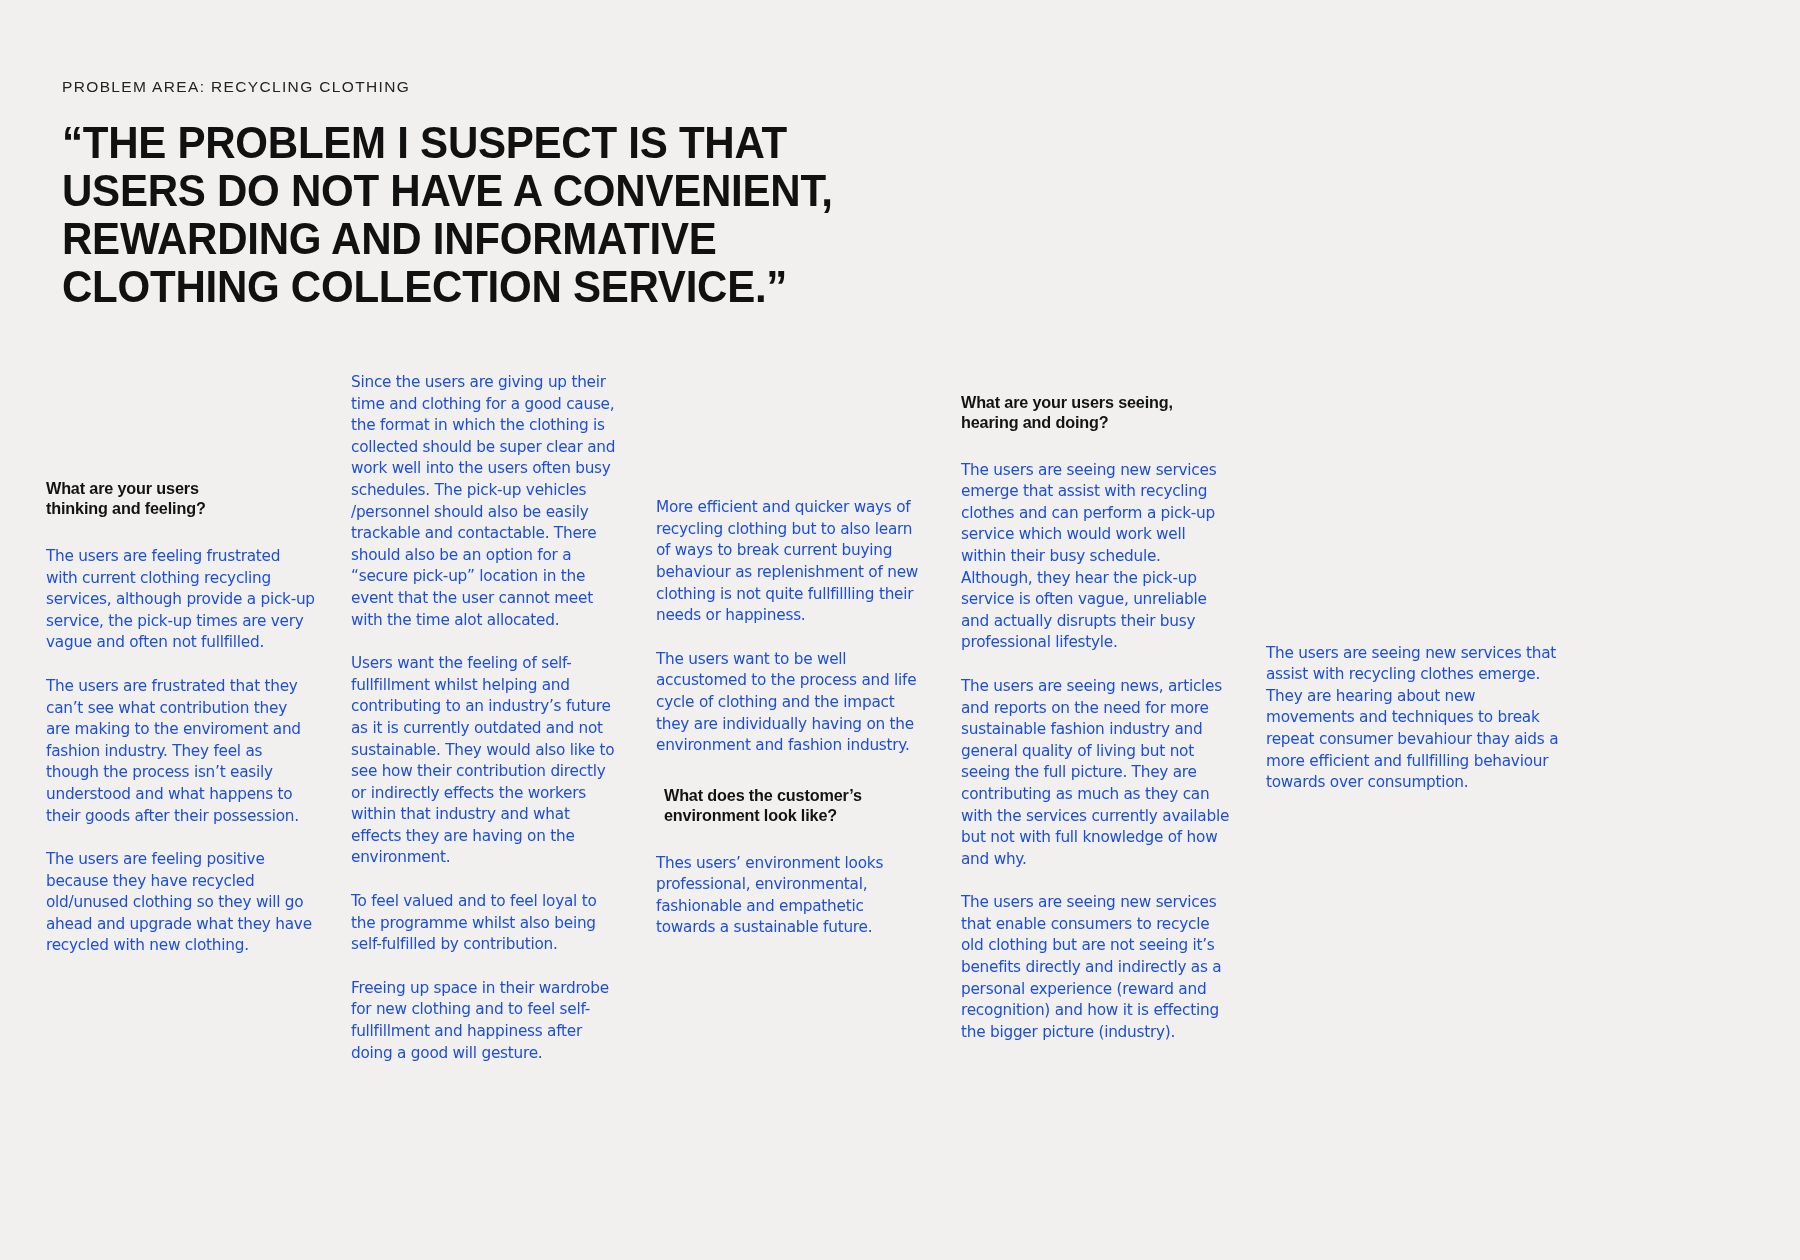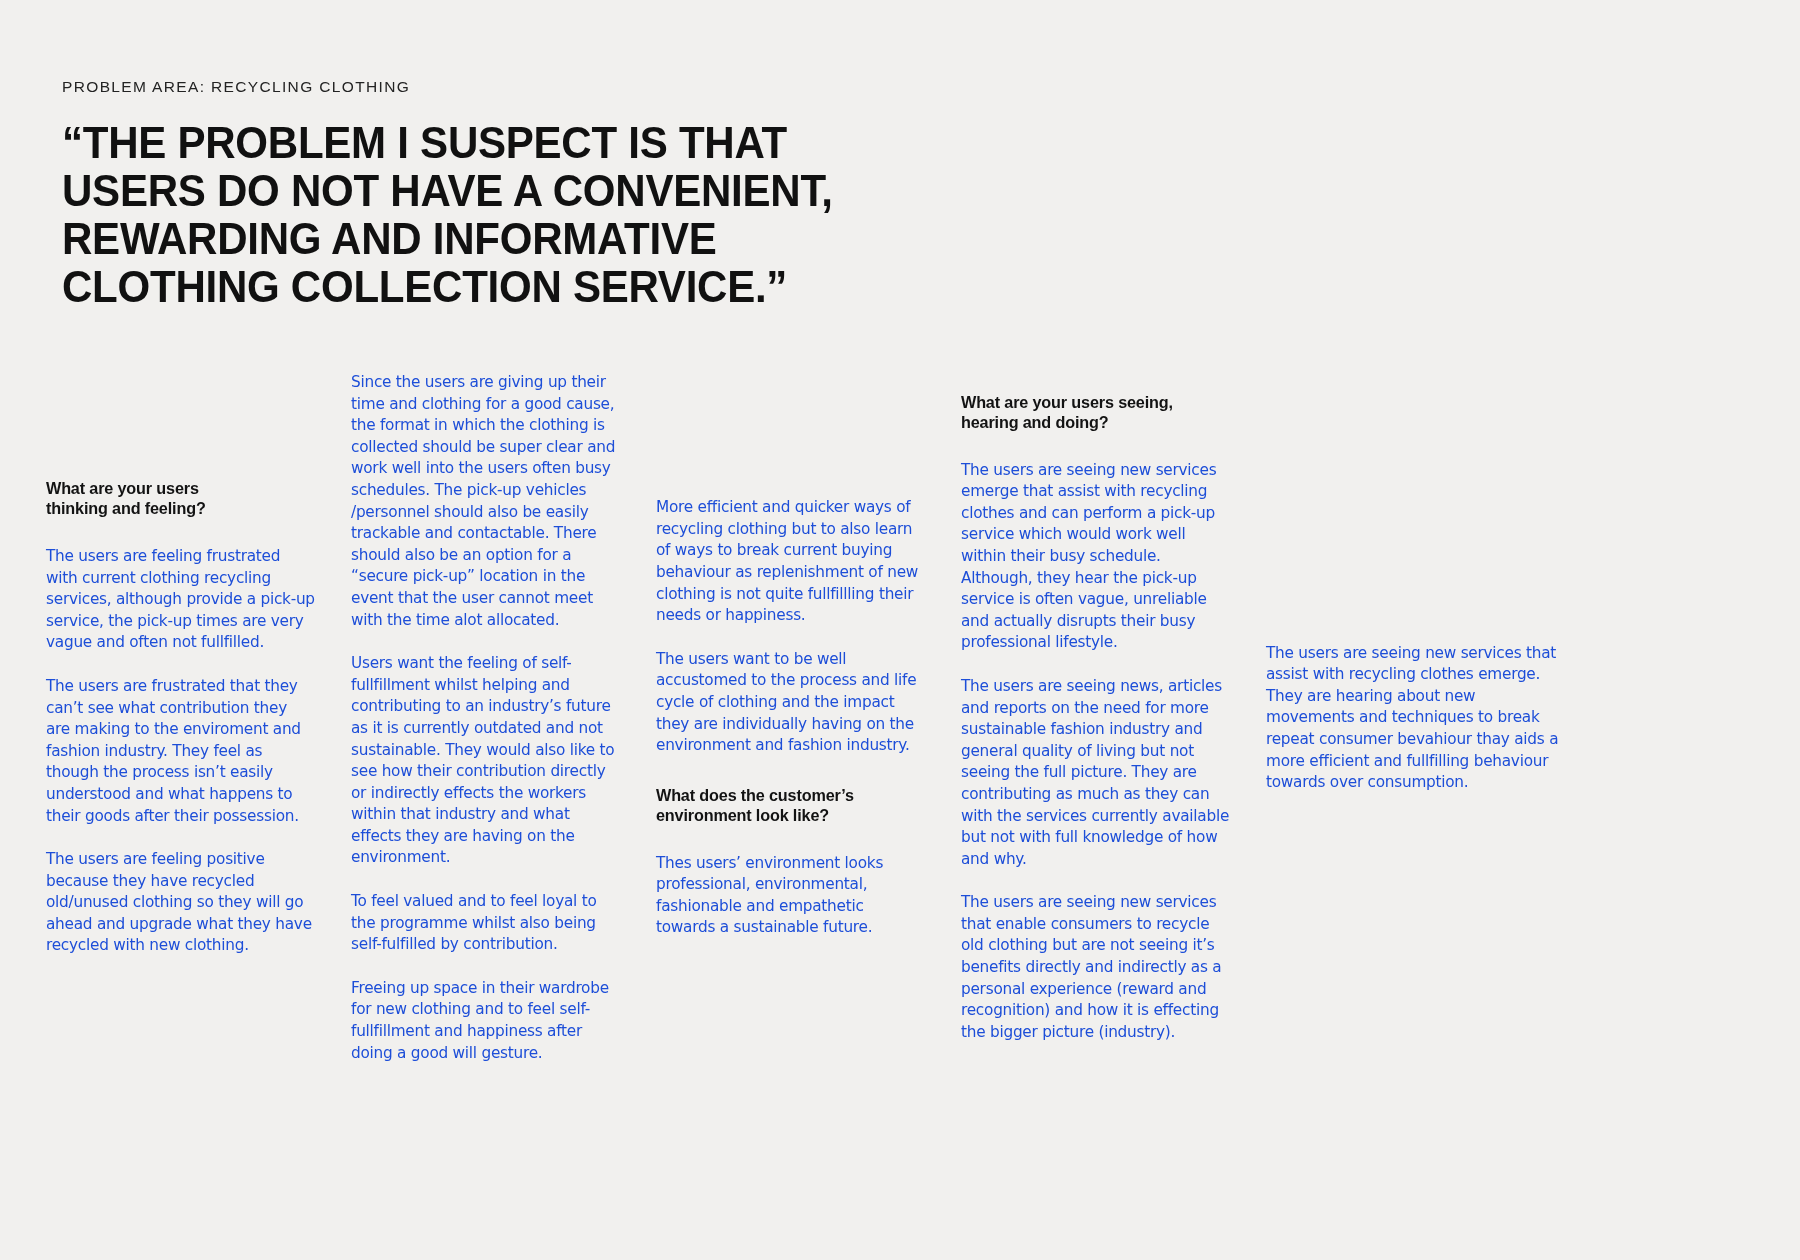--- a/index.html
+++ b/index.html
@@ -78,20 +78,21 @@
     font-weight: 700;
     font-size: 16.2px;
     line-height: 1.23;
     letter-spacing: -0.15px;
     color: #131313;
     margin: 0 0 27px 0;
   }
   .col-heading.mid {
     margin-top: 29px;
     margin-bottom: 27px;
+    margin-left: 8px;
   }
   .para {
     font-family: "DejaVu Sans", sans-serif;
     font-size: 15.3px;
     line-height: 21.6px;
     letter-spacing: -0.25px;
     color: #1d4ed8;
     margin: 0 0 22px 0;
     font-weight: 400;
   }

